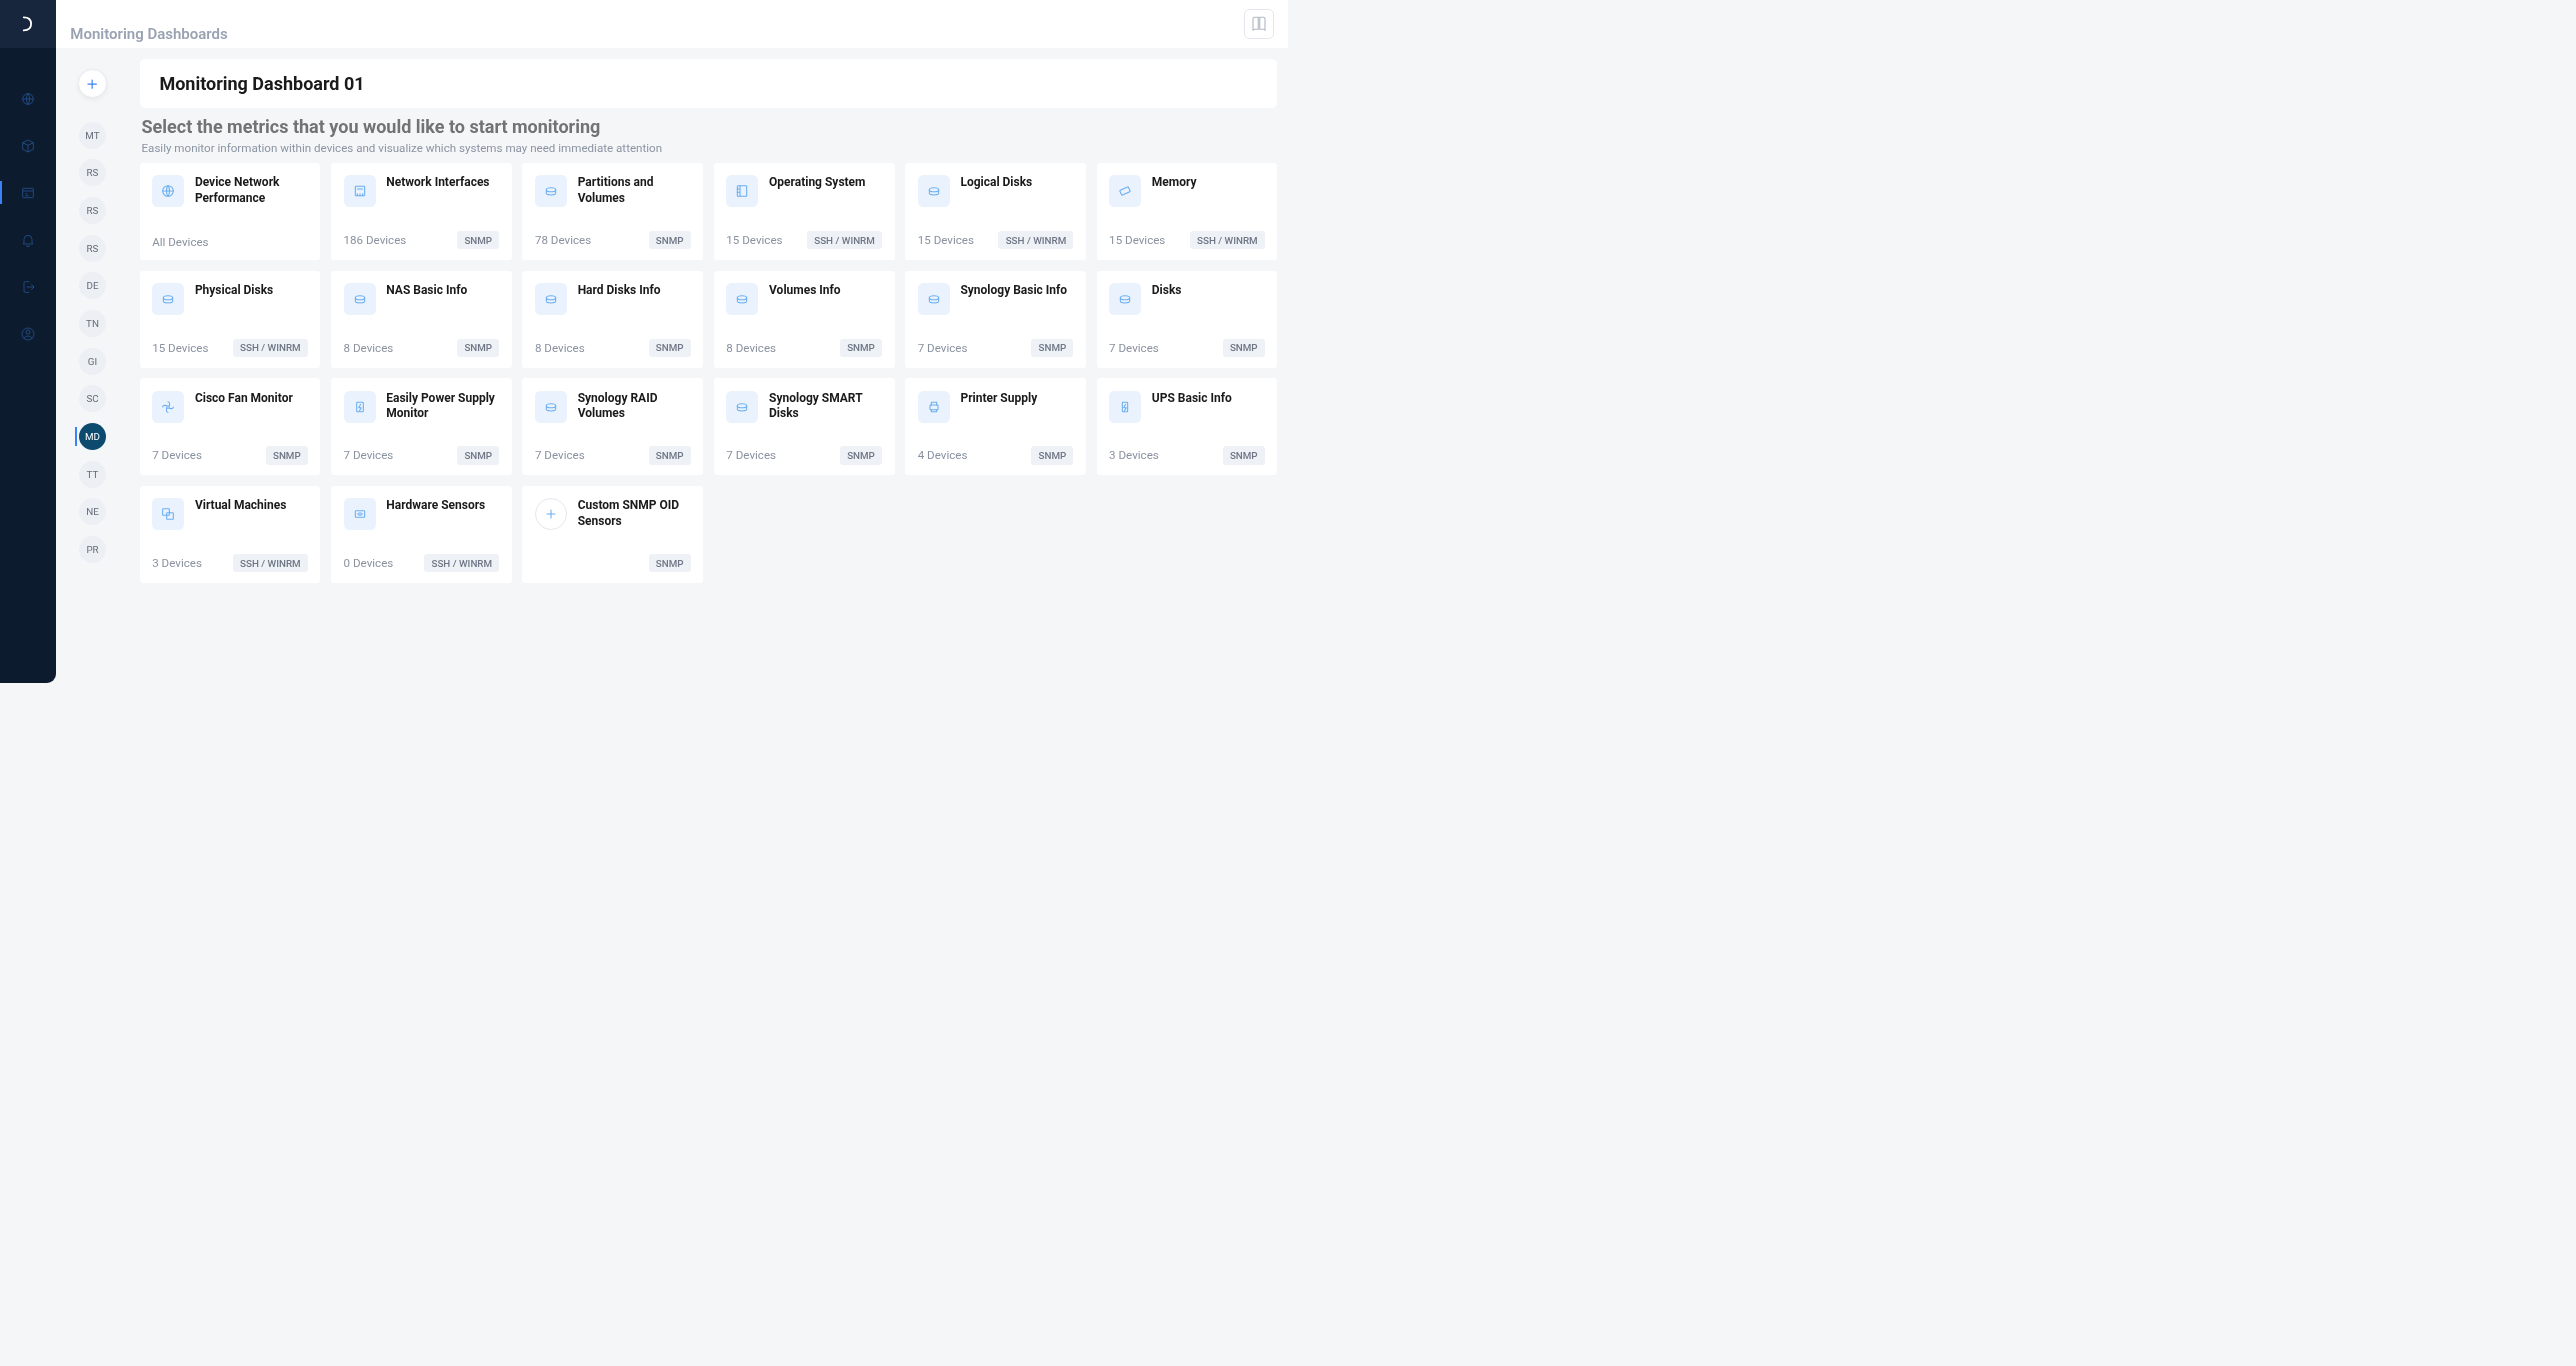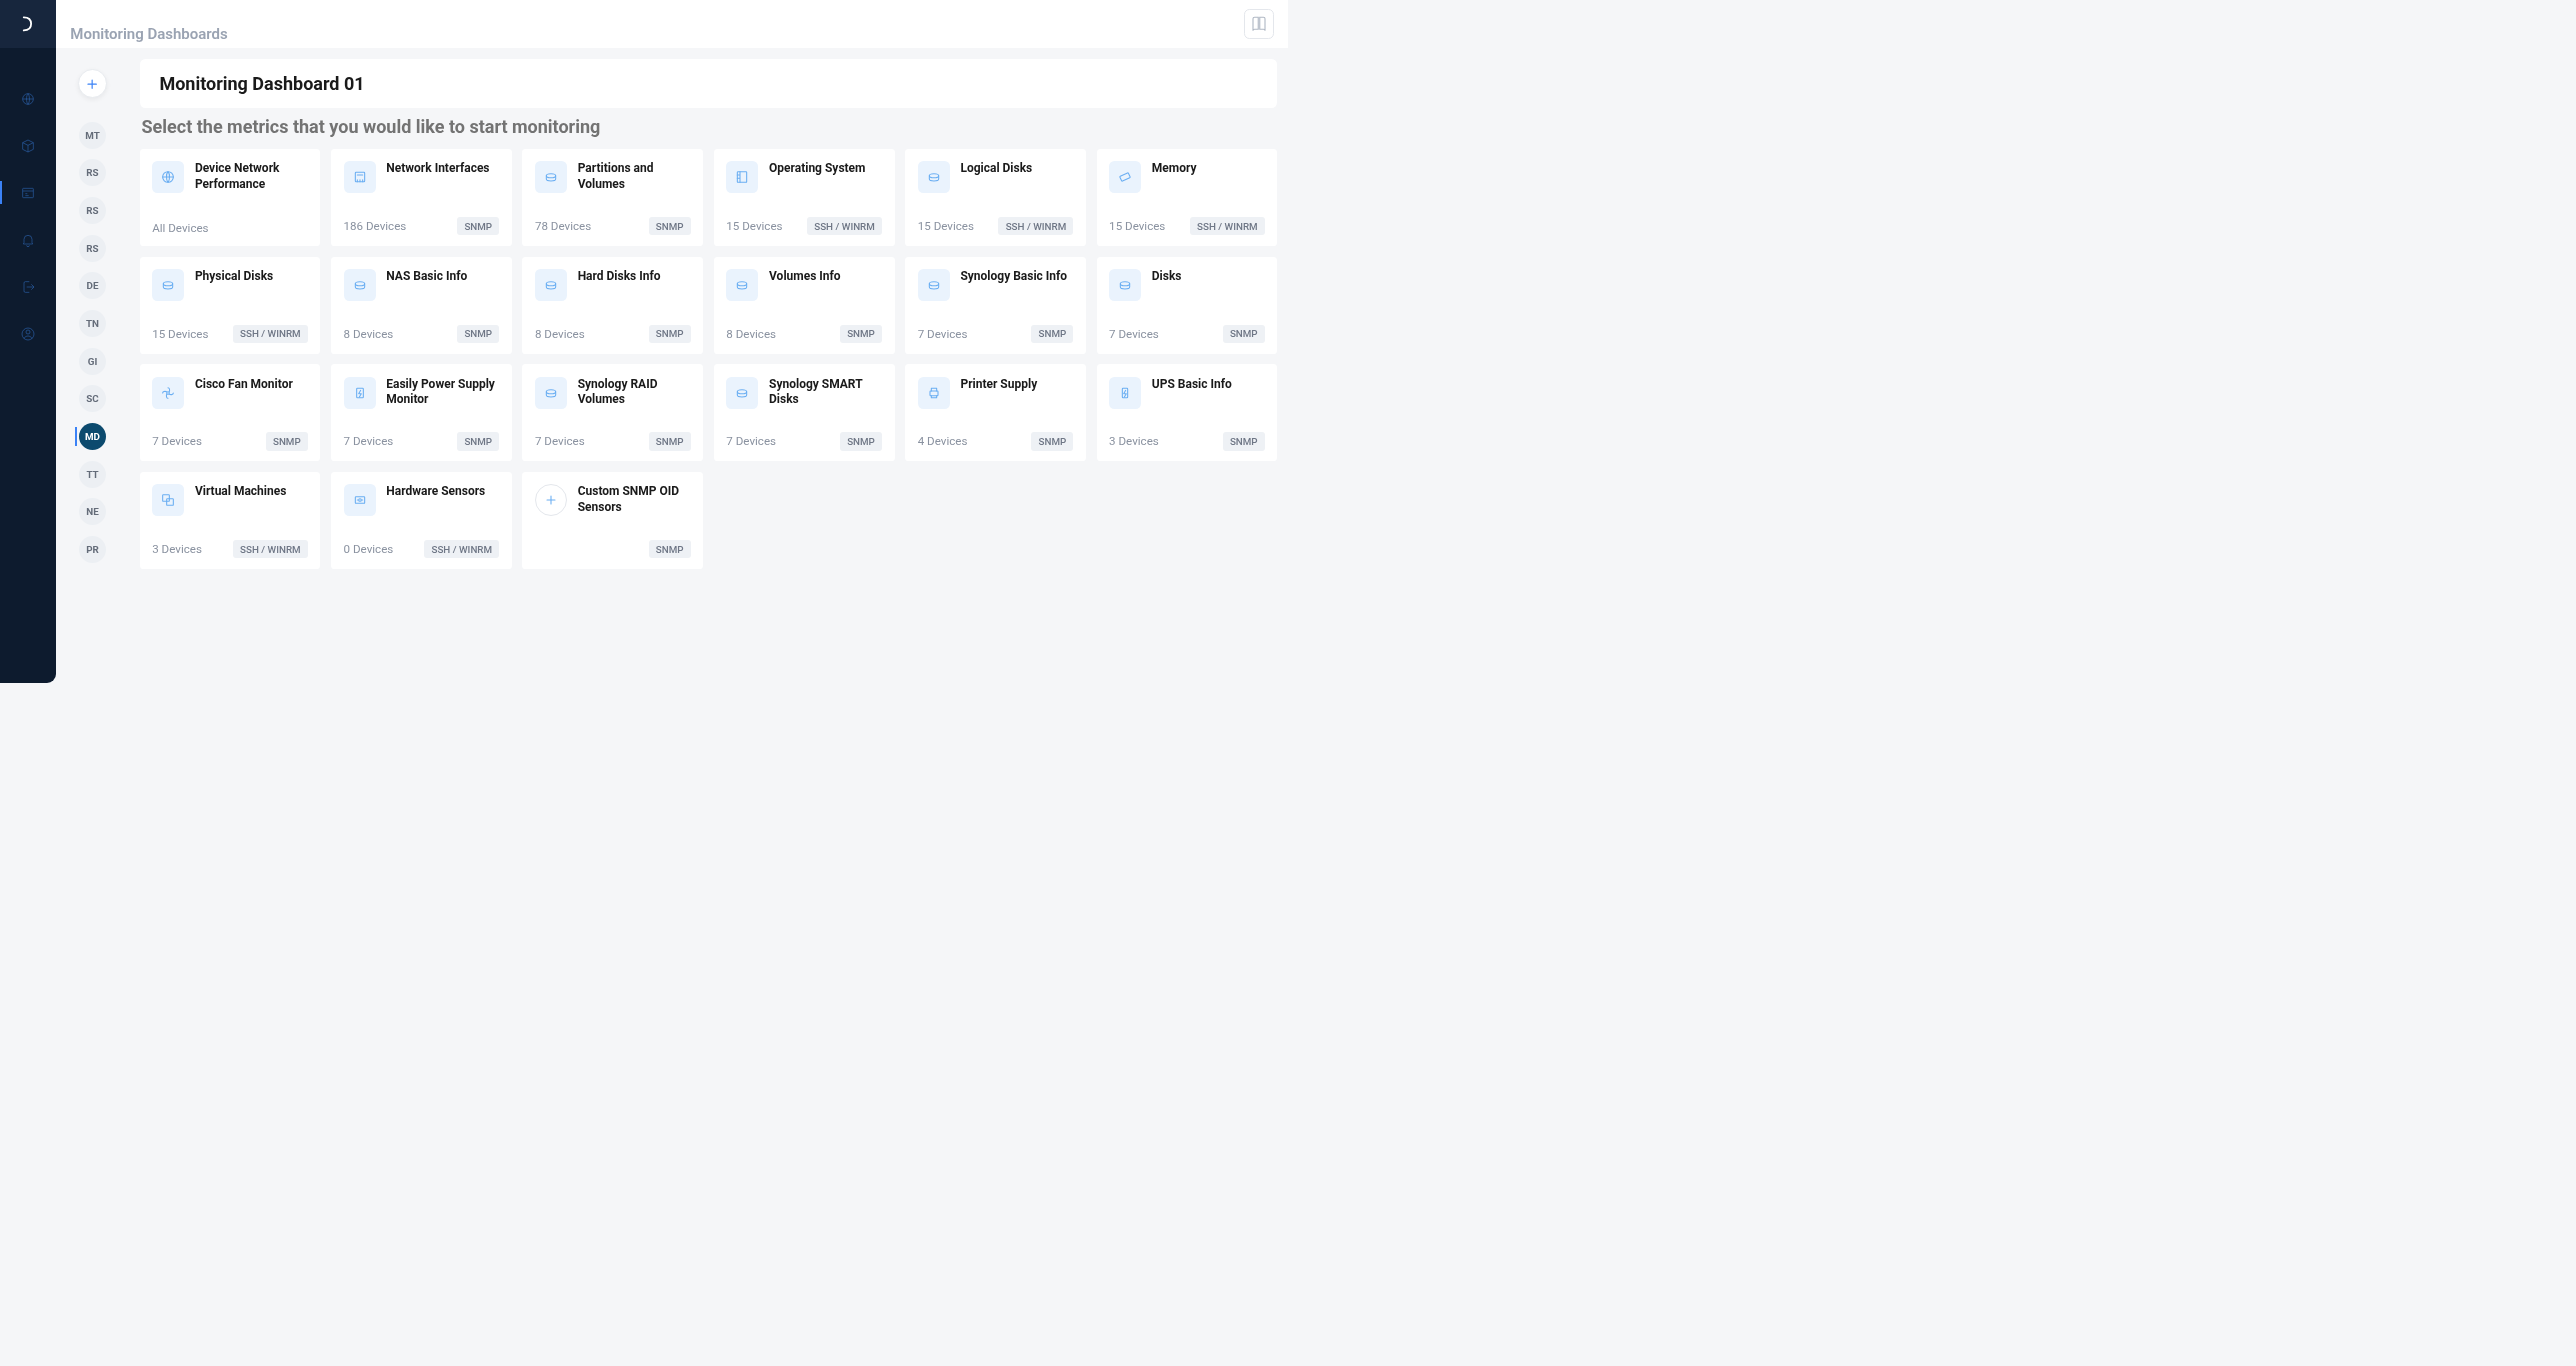--- a/index.html
+++ b/index.html
@@ -103,21 +103,21 @@
   cursor: pointer;
   color: #3b82f6;
   font-size: 18px; font-weight: 300;
   margin-bottom: 12.5px;
 }
 .pill {
   width: 27px; height: 27px;
   border-radius: 50%;
   background: #eceff3;
   display: flex; align-items: center; justify-content: center;
-  font-size: 9.8px; font-weight: 700; color: #646c79;
+  font-size: 9.8px; font-weight: 400; color: #646c79;
   cursor: pointer;
   position: relative;
 }
 .pill-wrap { position: relative; width: 56px; display: flex; justify-content: center; }
 .pill.active { background: #0c4a6e; color: #fff; }
 .pill-wrap.active::before {
   content: "";
   position: absolute;
   left: 10.7px; top: 3.6px; bottom: 3.6px;
   width: 1.8px;
@@ -314,20 +314,21 @@
           </div>
         </div>
     </div>
 
     <div class="content-wrap">
       <div class="title-card">
         <h1>Monitoring Dashboard 01</h1>
       </div>
       <div class="section-head">
         <h2>Select the metrics that you would like to start monitoring</h2>
+        <p>Easily monitor information within devices and visualize which systems may need immediate attention</p>
       </div>
       <div class="grid" id="metric-grid">
           <div class="card">
             <div class="card-top">
               <div class="card-icon">
                 <svg viewBox="0 0 24 24" fill="none" stroke="#6aaef2" stroke-width="1.6" stroke-linecap="round" stroke-linejoin="round">
                   <circle cx="12" cy="12" r="8"></circle>
                   <path d="M4 12h16M12 4c3 3 3 13 0 16M12 4c-3 3-3 13 0 16"></path>
                 </svg>
               </div>

